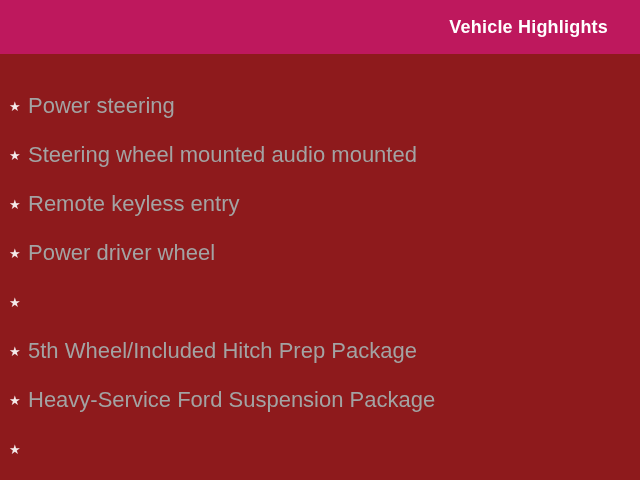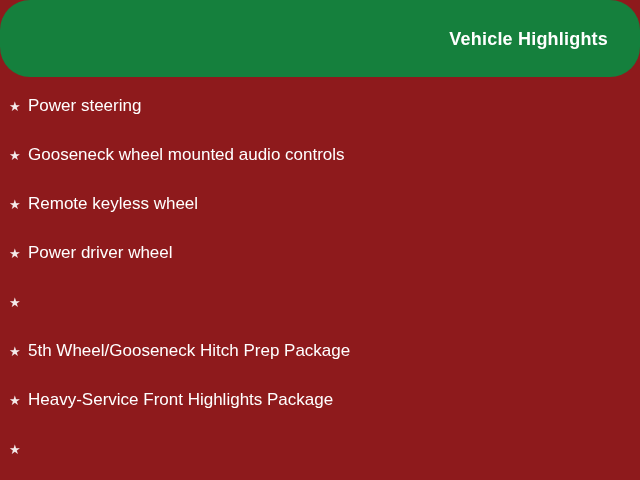--- a/index.html
+++ b/index.html
@@ -21,28 +21,27 @@
     height: 480px;
     background: #8e1a1c;
   }
 
   
   #header {
     position: absolute;
     top: 0;
     left: 0;
     width: 640px;
-    height: 77px;
-    background: #15803d;
+    height: 54px;
+    background: #be185d;
     box-sizing: border-box;
     display: flex;
     align-items: center;
     justify-content: flex-end;
     padding-right: 32px;
-    border-radius: 30px;
   }
 
   #header-title {
     color: #ffffff;
     font-size: 18px;
     font-weight: bold;
     letter-spacing: 0.2px;
     line-height: 1;
     white-space: nowrap;
   }
@@ -80,22 +79,22 @@
   .star-icon {
     flex: 0 0 auto;
     width: 19px;
     color: #f4eaea;
     font-size: 13px;
     line-height: 1;
     text-align: left;
   }
 
   .highlight-label {
-    color: #ffffff;
-    font-size: 17px;
+    color: #a3a3a3;
+    font-size: 22px;
     line-height: 1.1;
     white-space: nowrap;
   }
 </style>
 </head>
 <body>
 
 <div id="page">
 
   <div id="header">
@@ -105,45 +104,45 @@
   <div id="highlights-panel">
     <ul id="highlights-list">
 
       <li class="highlight-item">
         <span class="star-icon">★</span>
         <span class="highlight-label">Power steering</span>
       </li>
 
       <li class="highlight-item">
         <span class="star-icon">★</span>
-        <span class="highlight-label">Gooseneck wheel mounted audio controls</span>
+        <span class="highlight-label">Steering wheel mounted audio mounted</span>
       </li>
 
       <li class="highlight-item">
         <span class="star-icon">★</span>
-        <span class="highlight-label">Remote keyless wheel</span>
+        <span class="highlight-label">Remote keyless entry</span>
       </li>
 
       <li class="highlight-item">
         <span class="star-icon">★</span>
         <span class="highlight-label">Power driver wheel</span>
       </li>
 
       <li class="highlight-item">
         <span class="star-icon">★</span>
       </li>
 
       <li class="highlight-item">
         <span class="star-icon">★</span>
-        <span class="highlight-label">5th Wheel/Gooseneck Hitch Prep Package</span>
+        <span class="highlight-label">5th Wheel/Included Hitch Prep Package</span>
       </li>
 
       <li class="highlight-item">
         <span class="star-icon">★</span>
-        <span class="highlight-label">Heavy-Service Front Highlights Package</span>
+        <span class="highlight-label">Heavy-Service Ford Suspension Package</span>
       </li>
 
       <li class="highlight-item">
         <span class="star-icon">★</span>
       </li>
 
     </ul>
   </div>
 
 </div>

